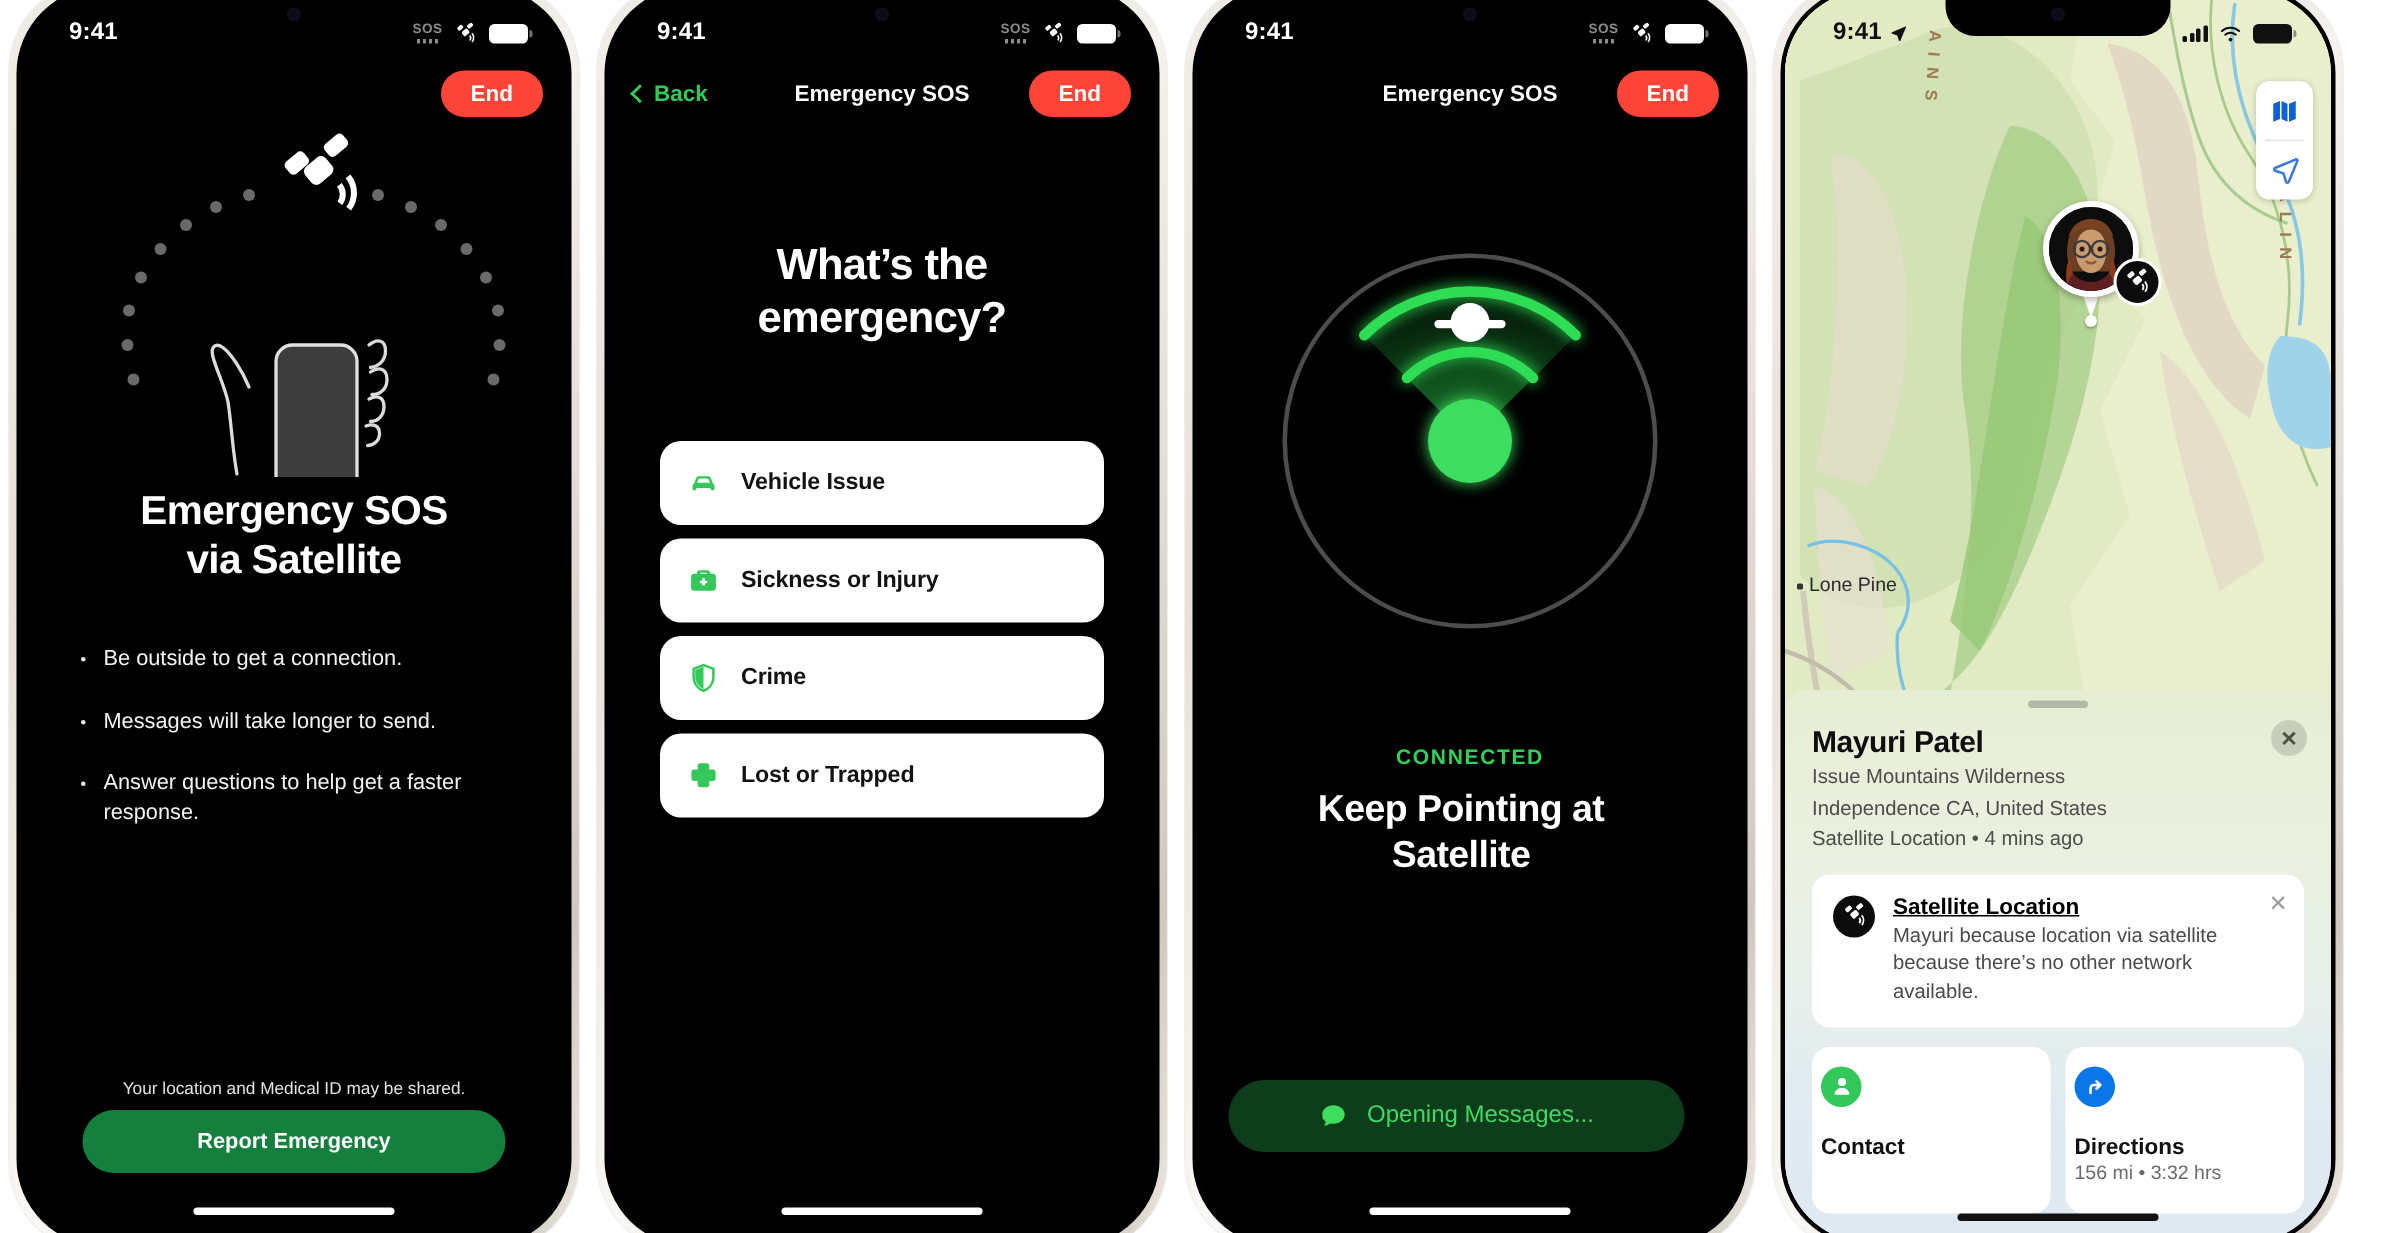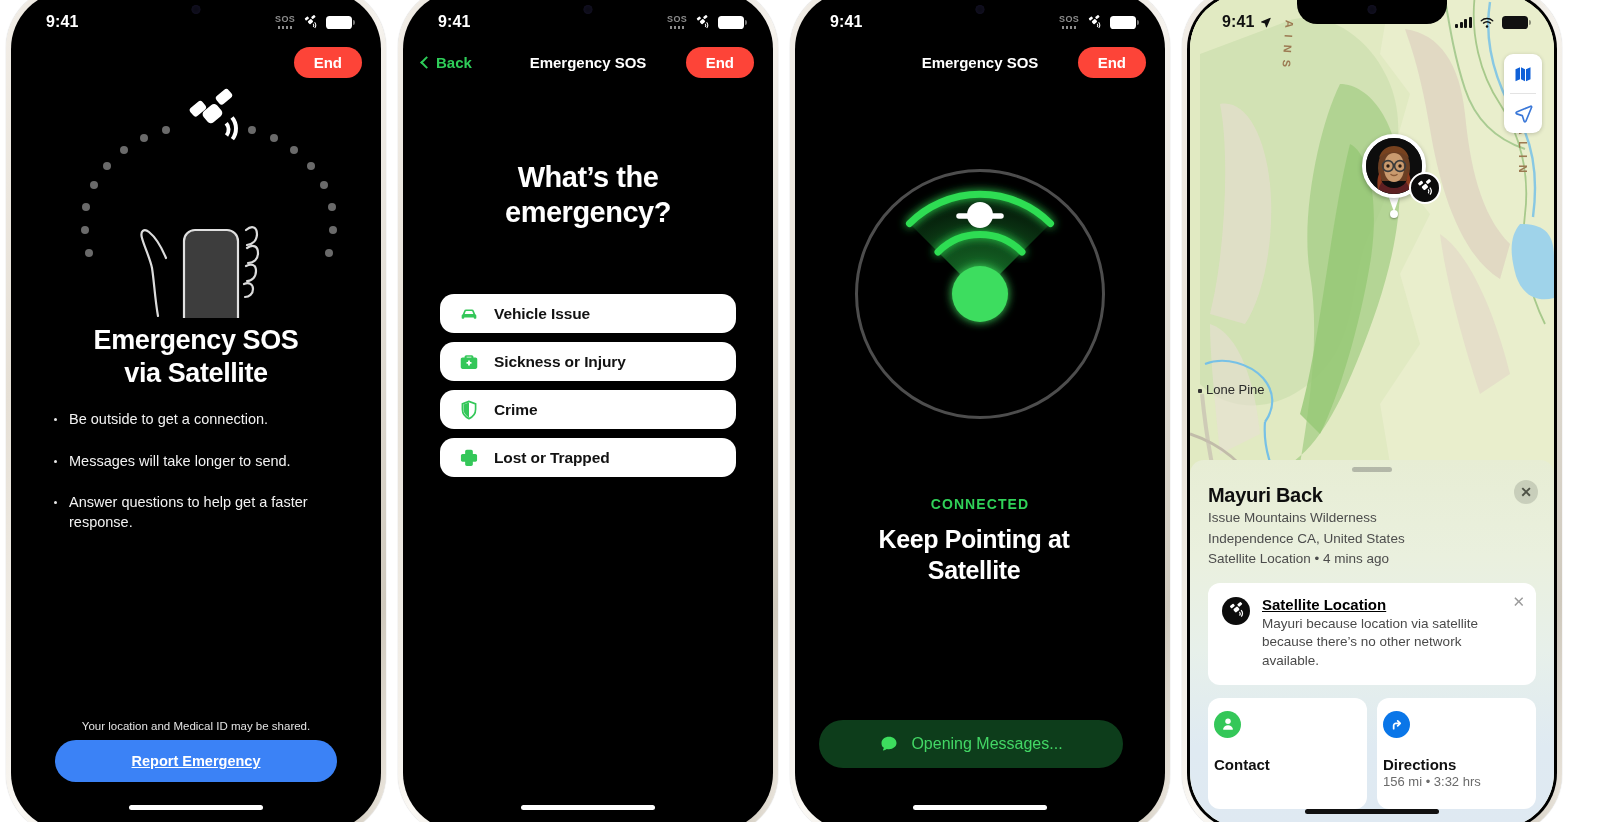--- a/index.html
+++ b/index.html
@@ -169,21 +169,21 @@
     top: 330px; left: 0; right: 0;
     text-align: center;
     color: #fff;
     font-size: 27px;
     font-weight: 700;
     line-height: 1.24;
     letter-spacing: -.4px;
   }
   .s1-bullets {
     position: absolute;
-    top: 416px; left: 40px; right: 30px;
+    top: 436px; left: 40px; right: 30px;
   }
   .s1-bullets .b {
     display: flex;
     gap: 12px;
     color: #f2f2f2;
     font-size: 14.5px;
     line-height: 1.35;
     margin-bottom: 22px;
     font-weight: 400;
   }
@@ -196,27 +196,26 @@
     position: absolute;
     bottom: 96px; left: 22px; right: 22px;
     text-align: center;
     color: #e3e3e3;
     font-size: 11.5px;
   }
   .report-btn {
     position: absolute;
     bottom: 46px; left: 41px; right: 41px;
     height: 42px;
-    background: #3b82f6;
+    background: #15803d;
     border: none; border-radius: 21px;
     color: #fff;
     font-size: 14.5px; font-weight: 700;
     font-family: inherit;
     cursor: pointer;
-    text-decoration: underline;
   }
 
   
   .s2-q {
     position: absolute;
     top: 166px; left: 30px; right: 30px;
     text-align: center;
     color: #fff;
     font-size: 29px;
     font-weight: 700;
@@ -225,21 +224,21 @@
   }
   .opt-list {
     position: absolute;
     top: 300px; left: 34px; right: 34px;
     display: flex; flex-direction: column;
     gap: 9px;
   }
   .opt {
     background: #fff;
     border-radius: 14px;
-    height: 39px;
+    height: 56px;
     display: flex;
     align-items: center;
     gap: 14px;
     padding: 0 14px 0 18px;
     cursor: pointer;
   }
   .opt .ico { width: 22px; height: 22px; flex: 0 0 22px; display:flex; align-items:center; justify-content:center; }
   .opt .lbl { color: #121212; font-size: 15.5px; font-weight: 600; letter-spacing: -.1px; }
 
   
@@ -803,21 +802,21 @@
               </g>
               <circle cx="12" cy="16" r="1.9" fill="#111"></circle>
             </svg>
           <span class="batt dark"></span>
         </span>
       </div>
 
       <div class="sheet">
         <div class="grabber"></div>
         <div class="sheet-close">✕</div>
-        <div class="sheet-name">Mayuri Back</div>
+        <div class="sheet-name">Mayuri Patel</div>
         <div class="sheet-sub">Issue Mountains Wilderness</div>
         <div class="sheet-sub">Independence CA, United States</div>
         <div class="sheet-sub">Satellite Location • 4 mins ago</div>
 
         <div class="sat-card">
           <span class="sc-ico">
             <svg width="17" height="17" viewBox="0 0 24 24">
               <g fill="#fff">
                   <rect x="3" y="3.6" width="6.4" height="4.2" rx="1.2" transform="rotate(-40 6 5.7)"></rect>
               <rect x="13.4" y="1.2" width="6.4" height="4.2" rx="1.2" transform="rotate(-40 16.6 3.3)"></rect>

